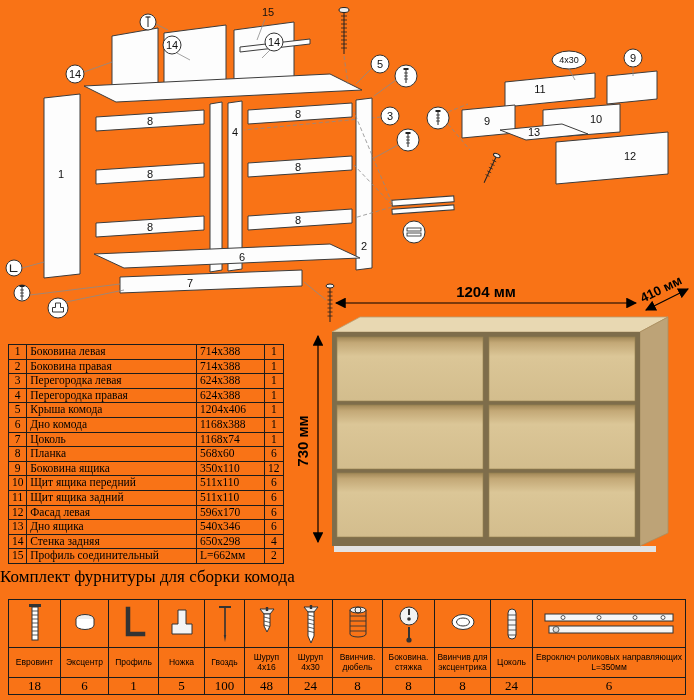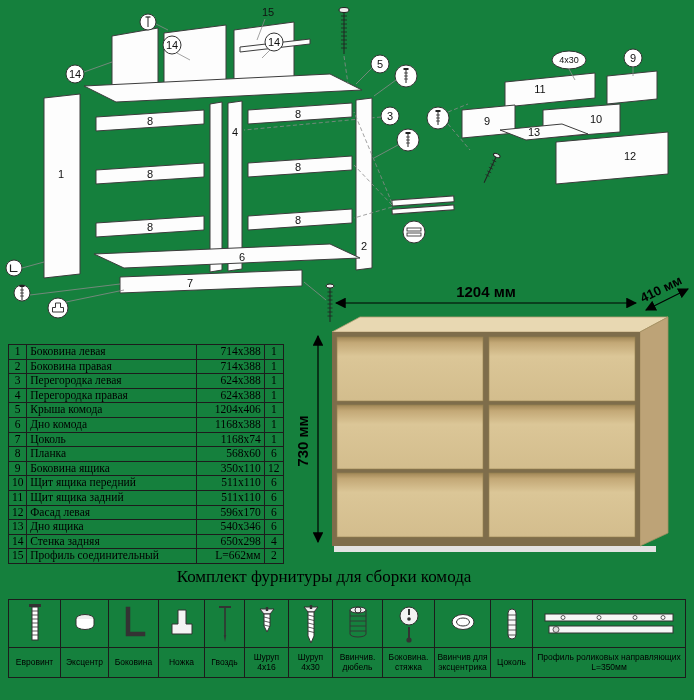--- a/index.html
+++ b/index.html
@@ -1,17 +1,17 @@
 <!DOCTYPE html>
 <html><head>
 <meta charset="utf-8">
 <style>
   *{margin:0;padding:0;box-sizing:border-box}
   html,body{background:#fff}
-  .page{position:relative;width:694px;height:700px;background:#15803d;overflow:hidden;
+  .page{position:relative;width:694px;height:700px;background:#f97316;overflow:hidden;
         font-family:"Liberation Serif",serif;color:#000}
   #diagram-svg{position:absolute;left:0;top:0}
 
   
   .pnl{fill:#fdfdfd;stroke:#3c3c3c;stroke-width:1}
   .co{fill:#fff;stroke:#333;stroke-width:1}
   .ldr{stroke:#8a8a8a;stroke-width:.8;fill:none}
   .dash{stroke-dasharray:4 2.5}
   .num{font-family:"Liberation Sans",sans-serif;font-size:11px;fill:#111;text-anchor:middle}
   .nums{font-family:"Liberation Sans",sans-serif;font-size:9px;fill:#111;text-anchor:middle}
@@ -19,25 +19,25 @@
   .dimt{font-family:"Liberation Sans",sans-serif;font-size:15px;font-weight:bold;fill:#000;text-anchor:middle}
   .dims{font-size:13px}
   .drw{fill:url(#dg);stroke:#94804f;stroke-width:.6}
 
   
   .parts-table{position:absolute;left:8px;top:344px;width:276px;border-collapse:collapse;table-layout:fixed}
   .parts-table td{border:1px solid #1c1c1c;font-size:11.5px;line-height:13.6px;padding:0 3px;
                   white-space:nowrap;overflow:hidden}
   .parts-table .c-num{width:17px;text-align:center;padding:0}
   .parts-table .c-name{width:158px}
-  .parts-table .c-size{width:63px;text-align:right}
+  .parts-table .c-size{width:63px;text-align:left}
   .parts-table .c-qty{width:18px;text-align:center;padding:0}
 
   
-  .hw-title{position:absolute;left:0;top:567px;width:648px;text-align:center;font-size:17px}
+  .hw-title{position:absolute;left:0;top:567px;width:648px;text-align:left;font-size:17px}
   .hw-table{position:absolute;left:8px;top:599px;width:678px;border-collapse:collapse;table-layout:fixed}
   .hw-table td{border:1px solid #1c1c1c;text-align:center;vertical-align:middle;overflow:hidden}
   .hw-icon-cell{height:48px}
   .hw-icon-cell svg{vertical-align:middle}
   .hw-name-cell{font-size:8.5px;line-height:9.3px;height:30px;padding:1px;
                 font-family:"Liberation Sans",sans-serif}
   .hw-qty-cell{font-size:13px;height:16px}
 </style>
 </head>
 <body>
@@ -449,27 +449,41 @@
               <circle cx="60" cy="15.5" r="2" fill="#fff" stroke="#333" stroke-width="0.8"></circle>
               <circle cx="96" cy="15.5" r="2" fill="#fff" stroke="#333" stroke-width="0.8"></circle>
               <circle cx="124" cy="15.5" r="2" fill="#fff" stroke="#333" stroke-width="0.8"></circle>
               <circle cx="17" cy="27.5" r="3" fill="#ddd" stroke="#333" stroke-width="0.8"></circle>
             </svg>
       </td>
     </tr>
     <tr>
       <td class="hw-name-cell">Евровинт</td>
       <td class="hw-name-cell">Эксцентр</td>
-      <td class="hw-name-cell">Боковина</td>
+      <td class="hw-name-cell">Профиль</td>
       <td class="hw-name-cell">Ножка</td>
       <td class="hw-name-cell">Гвоздь</td>
       <td class="hw-name-cell">Шуруп 4х16</td>
       <td class="hw-name-cell">Шуруп 4х30</td>
       <td class="hw-name-cell">Ввинчив. дюбель</td>
       <td class="hw-name-cell">Боковина. стяжка</td>
       <td class="hw-name-cell">Ввинчив для эксцентрика</td>
       <td class="hw-name-cell">Цоколь</td>
-      <td class="hw-name-cell">Профиль роликовых направляющих L=350мм</td>
+      <td class="hw-name-cell">Евроключ роликовых направляющих L=350мм</td>
+    </tr>
+    <tr>
+      <td class="hw-qty-cell">18</td>
+      <td class="hw-qty-cell">6</td>
+      <td class="hw-qty-cell">1</td>
+      <td class="hw-qty-cell">5</td>
+      <td class="hw-qty-cell">100</td>
+      <td class="hw-qty-cell">48</td>
+      <td class="hw-qty-cell">24</td>
+      <td class="hw-qty-cell">8</td>
+      <td class="hw-qty-cell">8</td>
+      <td class="hw-qty-cell">8</td>
+      <td class="hw-qty-cell">24</td>
+      <td class="hw-qty-cell">6</td>
     </tr>
   </tbody>
 </table>
 
 </div>
 
 </body></html>

